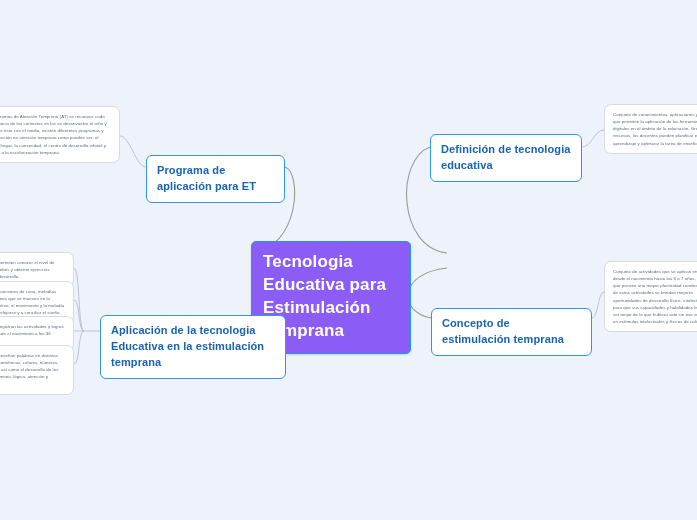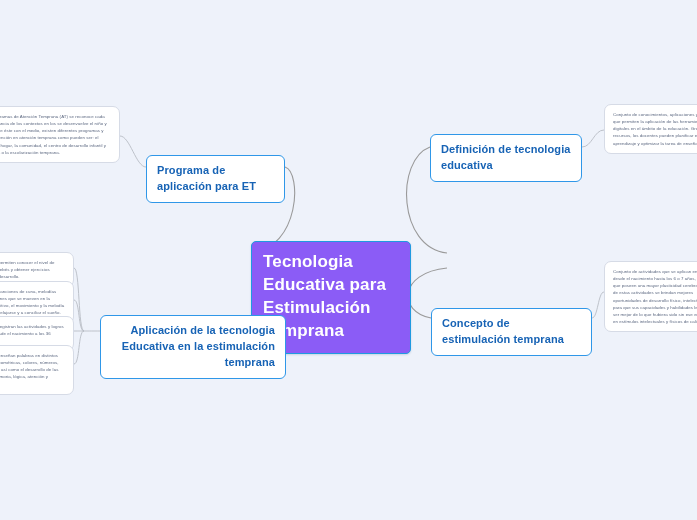--- a/index.html
+++ b/index.html
@@ -57,21 +57,21 @@
     padding: 7px 10px;
     color: #1763b5;
     font-size: 11px;
     font-weight: bold;
     line-height: 1.45;
     letter-spacing: 0.1px;
   }
   #node-definicion  { left: 430px; top: 134px; width: 152px; }
   #node-programa    { left: 146px; top: 155px; width: 139px; }
   #node-concepto    { left: 431px; top: 308px; width: 161px; }
-  #node-aplicacion  { left: 100px; top: 315px; width: 186px; text-align: right; }
+  #node-aplicacion  { left: 100px; top: 315px; width: 186px; }
 
   
   .note {
     position: absolute;
     box-sizing: border-box;
     background: #ffffff;
     border: 1px solid #d6dbe6;
     border-radius: 7px;
     padding: 6px 8px;
     color: #5c6880;

